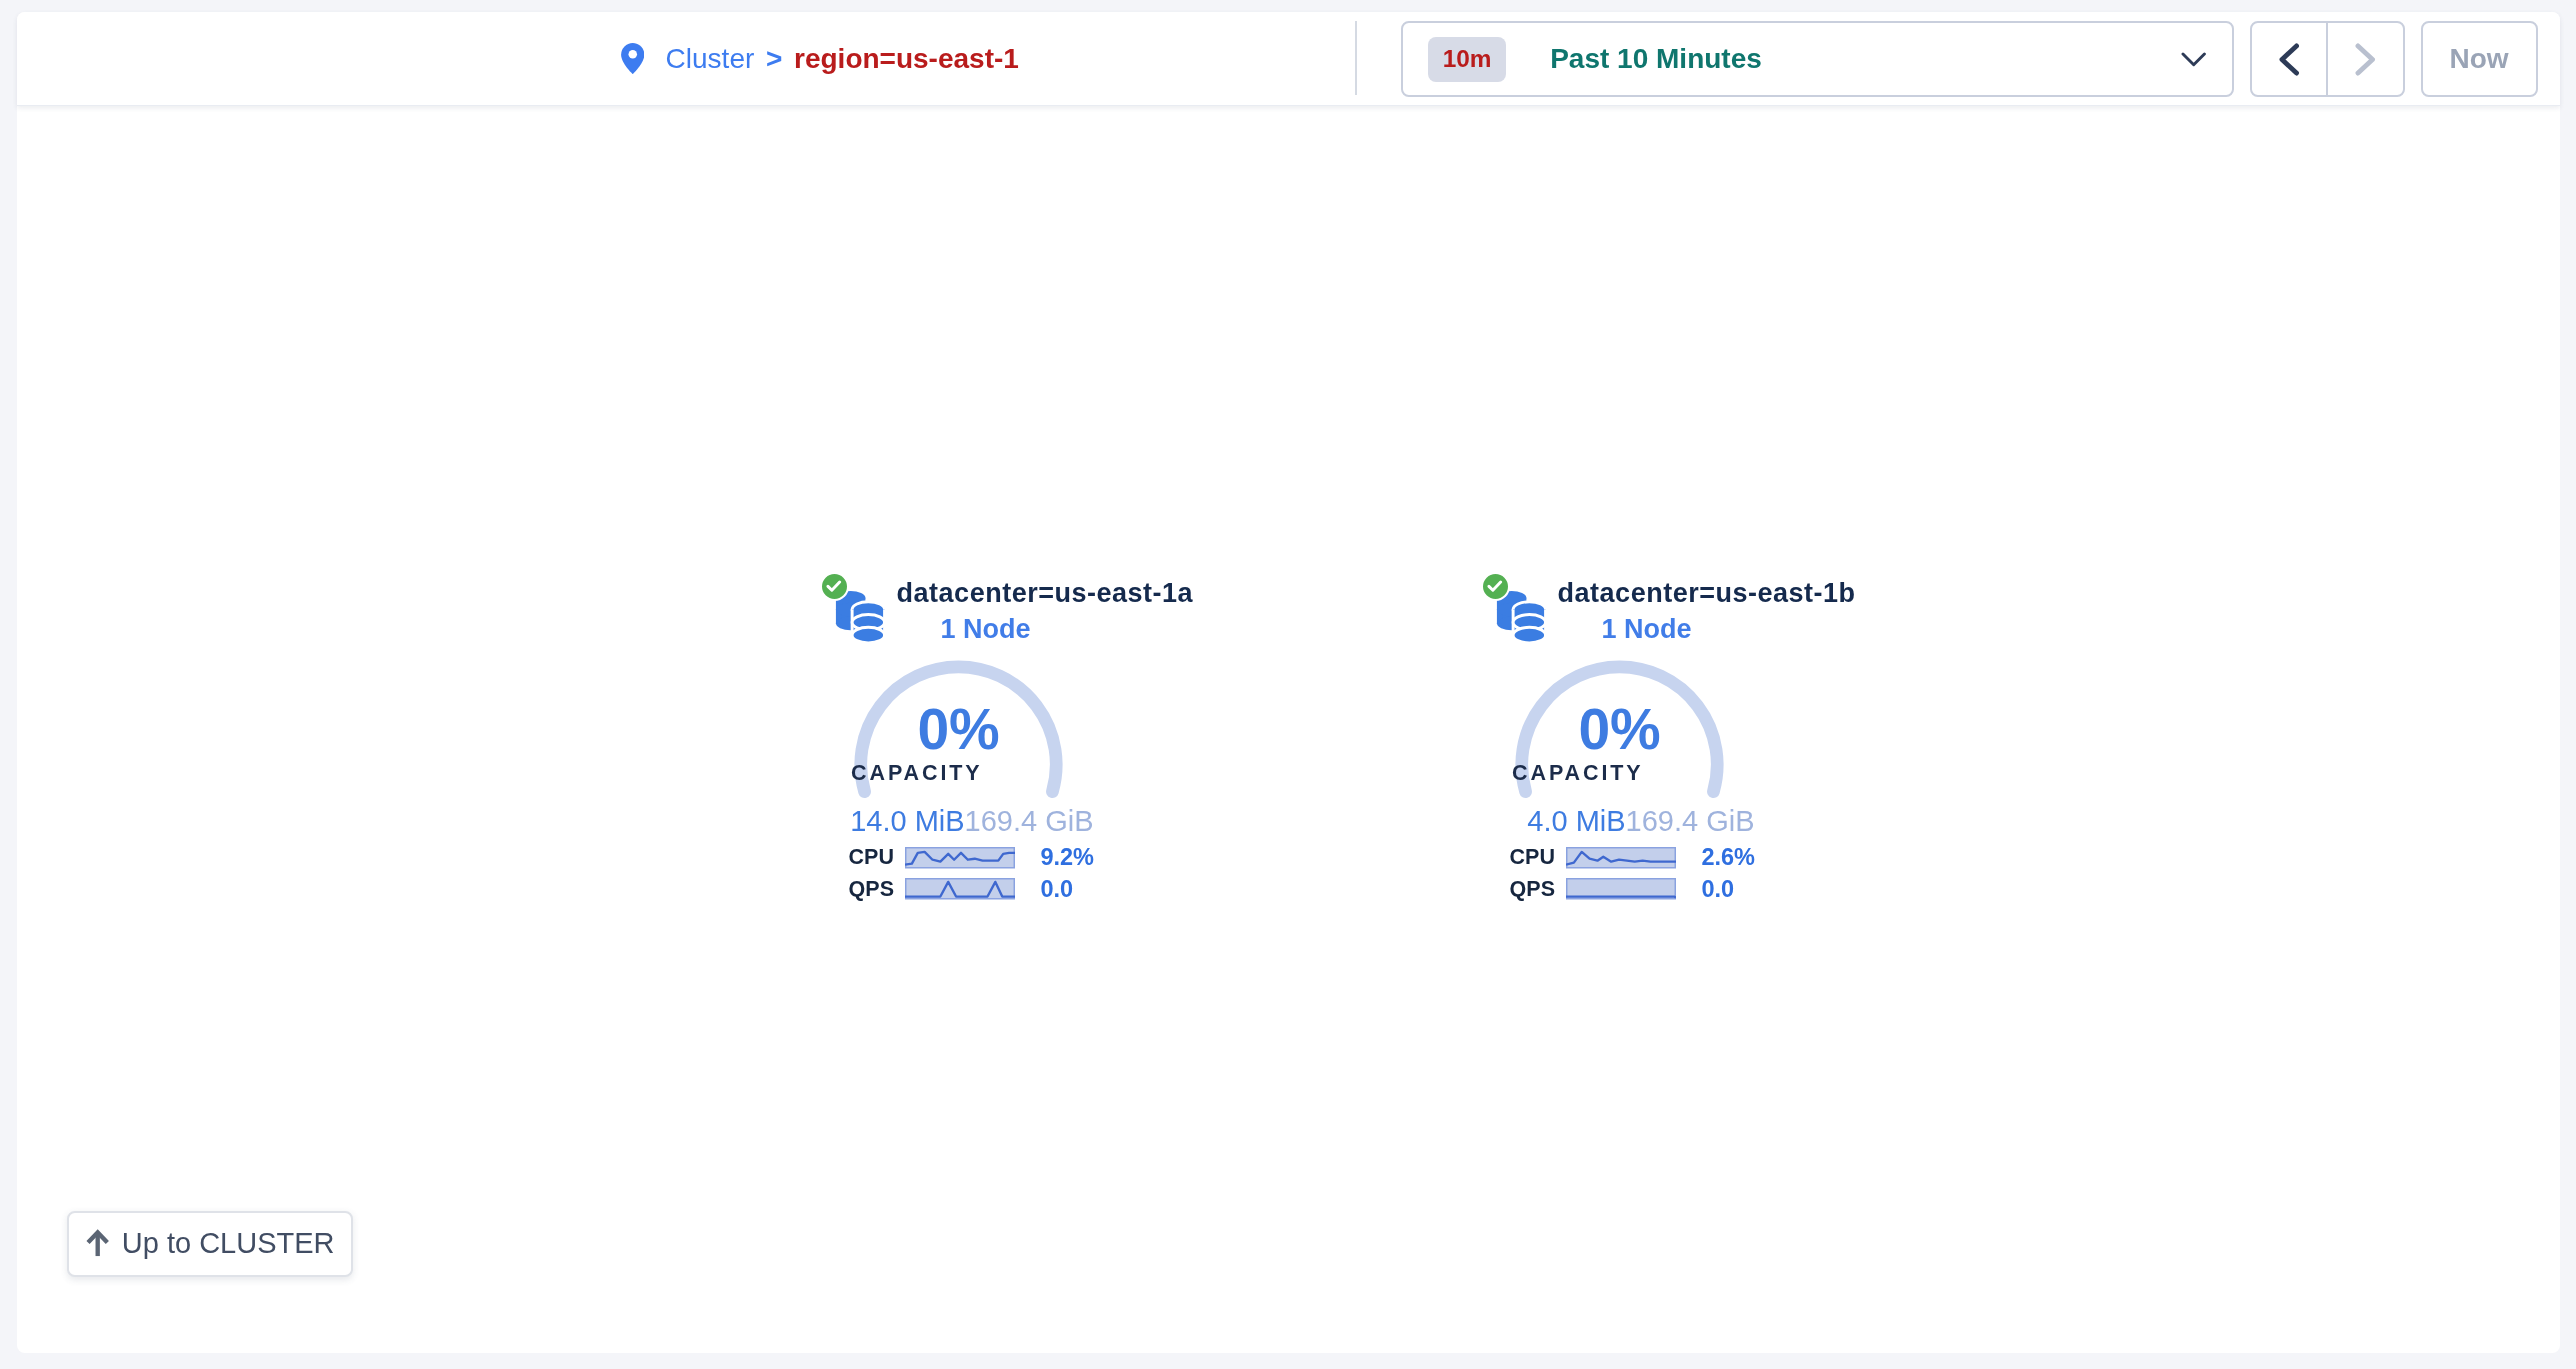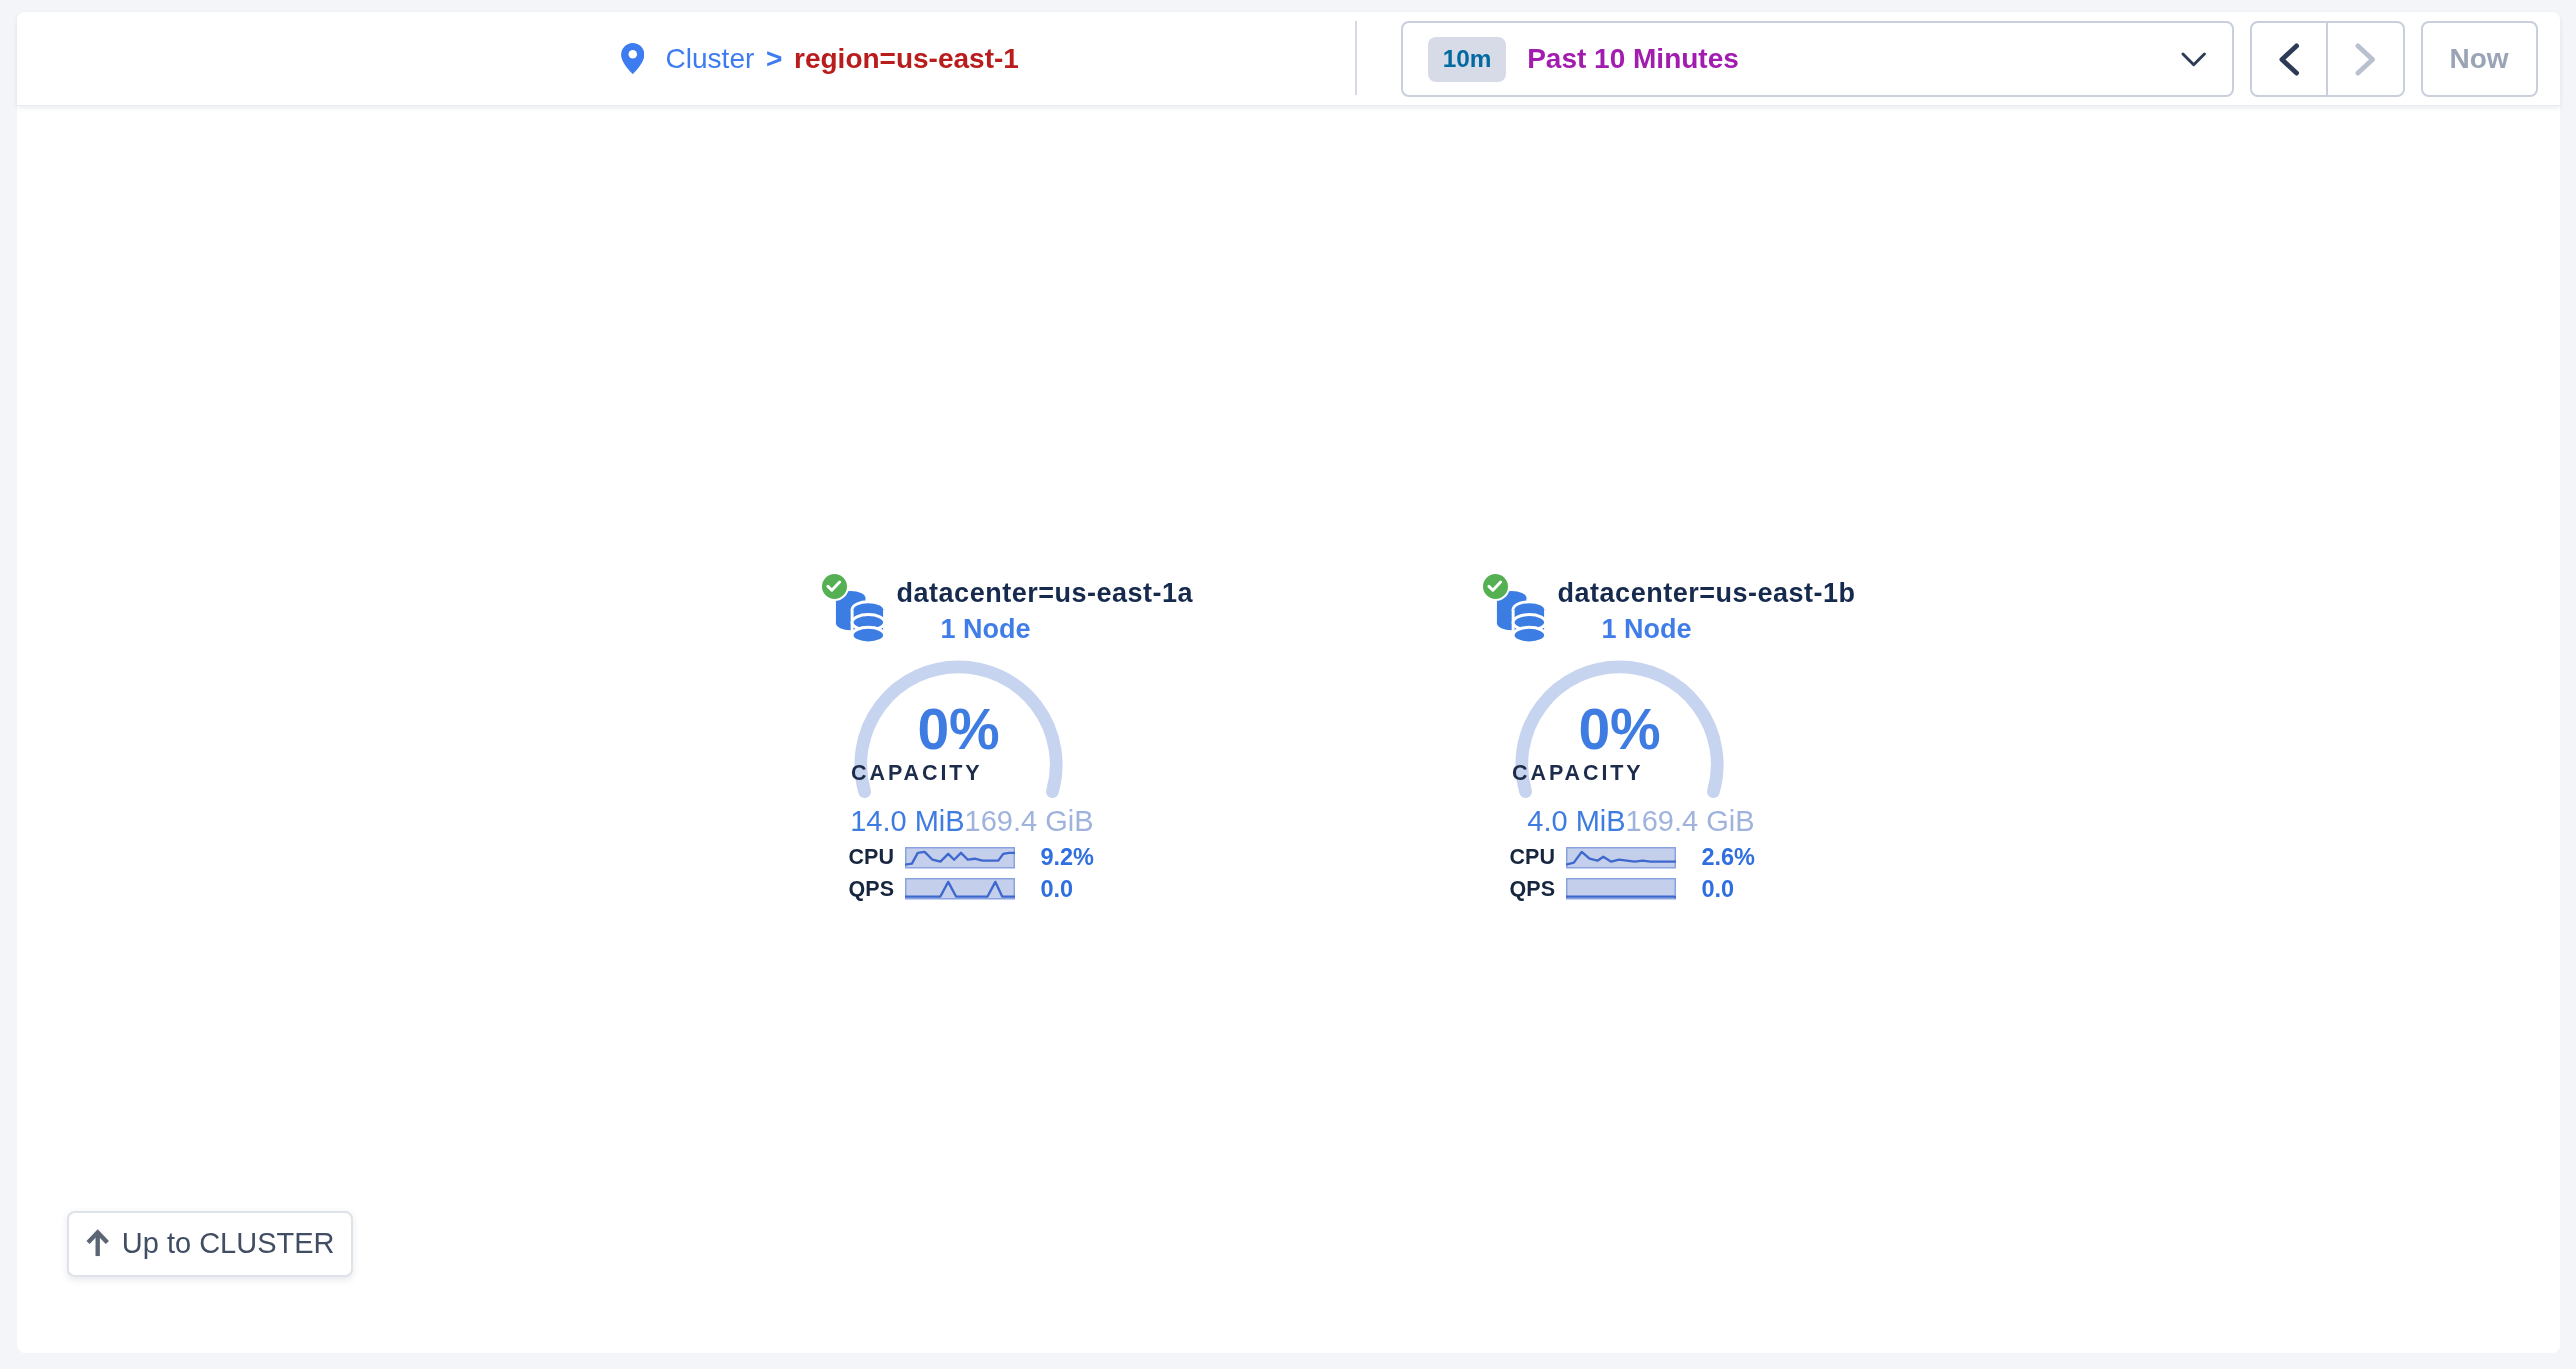--- a/index.html
+++ b/index.html
@@ -44,24 +44,24 @@
   .header-divider {
     position:absolute; left:1338px; top:9.8px; height:74px; width:0;
     border-left:2px solid #d5dae3;
   }
   .time-selector {
     position:absolute; left:1384px; top:9.8px; width:833px; height:76px;
     border:2px solid #c9cfdd; border-radius:7.8px; background:#fff;
     display:flex; align-items:center; padding:0 25.4px; cursor:pointer;
   }
   .time-badge {
-    background:#d7dbe7; color:#0369a1; font-weight:bold; font-size:24.4px;
+    background:#d7dbe7; color:#b91c1c; font-weight:bold; font-size:24.4px;
     border-radius:8px; padding:8.8px 14.7px;
   }
-  .time-label { margin-left:21px; font-size:28px; font-weight:bold; color:#a21caf; }
+  .time-label { margin-left:44px; font-size:28px; font-weight:bold; color:#0f766e; }
   .time-chevron { margin-left:auto; display:flex; }
   .nav-group {
     position:absolute; left:2233px; top:9.8px; width:155px; height:76px;
     border:2px solid #c9cfdd; border-radius:7.8px; display:flex; background:#fff;
   }
   .nav-half { flex:1; display:flex; align-items:center; justify-content:center; cursor:pointer; }
   .nav-half:first-child { border-right:2px solid #c9cfdd; }
   .now-btn {
     position:absolute; left:2404px; top:9.8px; width:117px; height:76px;
     border:2px solid #c9cfdd; border-radius:7.8px; background:#fff;

